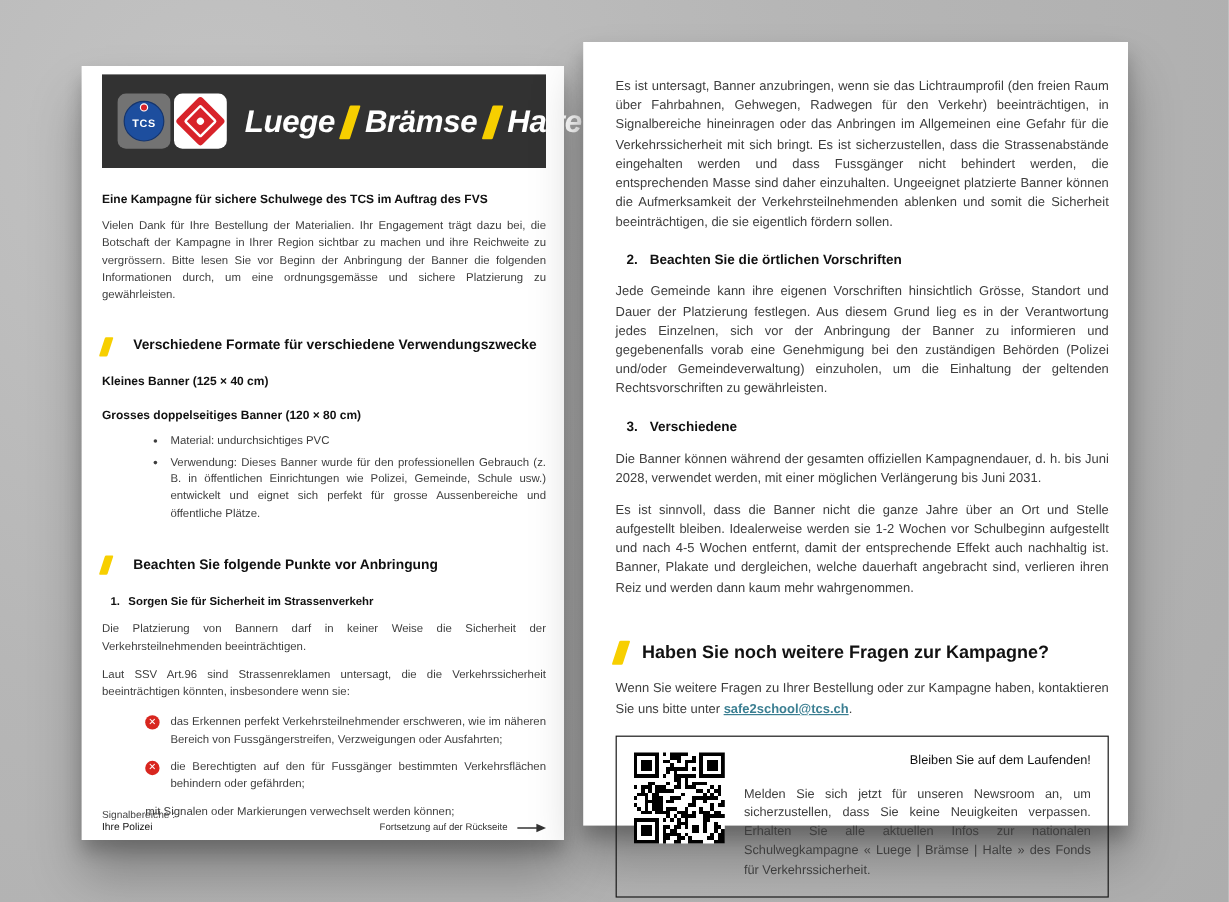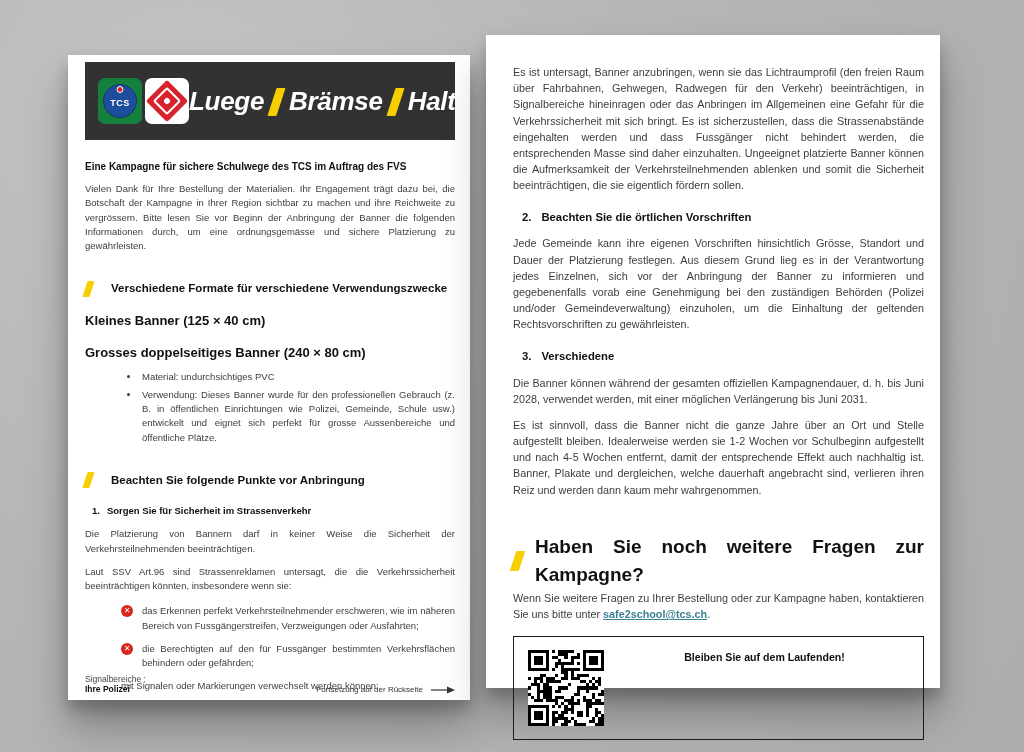--- a/index.html
+++ b/index.html
@@ -9,79 +9,79 @@
   .page{position:absolute;background:#ffffff;
         box-shadow:0 10px 14px rgba(0,0,0,.22), 0 28px 40px rgba(0,0,0,.28);}
   .page-left{left:68px;top:55px;width:402px;height:645px;}
   .page-right{left:486px;top:35px;width:454px;height:653px;}
 
   
   .pl-content{padding:0 15px 0 17px;position:relative;height:100%;box-sizing:border-box;}
   .header-banner{margin-top:7px;height:78px;background:#323232;display:flex;align-items:center;padding:0 13px;box-sizing:border-box;}
   .logo-block{display:flex;gap:3px;flex-shrink:0;}
   .logo{width:44px;height:46px;border-radius:7px;display:flex;align-items:center;justify-content:center;}
-  .logo.tcs{background:#15803d;}
+  .logo.tcs{background:#737373;}
   .logo.fvs{background:#ffffff;}
   .tcs-emblem{width:32px;height:32px;border-radius:50%;background:#1d4e9e;position:relative;
               display:flex;align-items:center;justify-content:center;border:1.5px solid #15356e;}
   .tcs-emblem .dot{position:absolute;top:1px;left:50%;transform:translateX(-50%);width:7px;height:7px;border-radius:50%;background:#d8232a;border:1px solid #fff;box-sizing:border-box;}
   .tcs-emblem .tcs-text{color:#fff;font-size:9px;font-weight:bold;letter-spacing:.5px;margin-top:4px;}
   .fvs-emblem{width:30px;height:30px;background:#d8232a;transform:rotate(45deg);border-radius:3px;
               display:flex;align-items:center;justify-content:center;}
   .fvs-emblem .inner{width:16px;height:16px;border:2.5px solid #ffffff;border-radius:2px;position:relative;}
   .fvs-emblem .inner::after{content:"";position:absolute;left:50%;top:50%;transform:translate(-50%,-50%);
               width:6px;height:6px;background:#ffffff;border-radius:50%;}
   .banner-title{flex:1;text-align:center;color:#ffffff;font-style:italic;font-weight:bold;
-                font-size:26px;letter-spacing:-0.3px;white-space:nowrap;}
+                font-size:26px;letter-spacing:-0.3px;white-space:nowrap;padding-left:15px;}
   .banner-title .slash{display:inline-block;width:9px;height:28px;background:#F7CF00;
                 transform:skewX(-18deg);margin:0 8px;vertical-align:-6px;border-radius:1px;}
 
   .pl-body{font-size:9.5px;line-height:1.5;color:#3d3d3d;text-align:justify;}
   .intro-heading{margin-top:19px;font-size:10px;font-weight:bold;color:#111;}
   .intro-text{margin-top:8px;}
 
   .section-heading{display:flex;align-items:center;gap:19px;margin-top:27px;}
   .slash-sm{width:7px;height:16px;background:#F7CF00;transform:skewX(-18deg);border-radius:1px;flex-shrink:0;}
   .section-heading .txt{font-size:11.5px;font-weight:bold;color:#111;}
 
-  .sub-heading{margin-top:13px;font-size:13px;font-weight:bold;color:#111;text-align:left;}
+  .sub-heading{margin-top:13px;font-size:10px;font-weight:bold;color:#111;text-align:left;}
   ul.fmt{margin:7px 0 0 0;padding-left:55px;}
   ul.fmt li{margin-bottom:4px;padding-left:2px;}
 
   .numbered-heading{margin-top:15px;padding-left:7px;display:flex;gap:7px;font-size:9.5px;font-weight:bold;color:#111;}
   .para{margin-top:9px;}
 
   .x-list{margin-top:11px;}
   .x-item{display:flex;gap:9px;margin:0 0 9px 36px;align-items:flex-start;}
   .x-icon{flex-shrink:0;width:12px;height:12px;border-radius:50%;background:#D8261F;color:#fff;
           font-size:8px;font-weight:bold;display:flex;align-items:center;justify-content:center;
           font-family:"DejaVu Sans",sans-serif;margin-top:1px;}
   .x-text{flex:1;text-align:justify;}
 
   .pl-footer{position:absolute;left:17px;right:15px;bottom:13px;display:flex;justify-content:space-between;align-items:flex-end;}
   .partner-label{font-size:8.5px;color:#444;}
-  .partner-name{font-size:8.5px;font-weight:bold;color:#111;}
+  .partner-name{font-size:8.5px;font-weight:normal;color:#111;}
   .continuation{display:flex;align-items:center;gap:8px;font-size:8px;color:#333;}
 
   
   .pr-content{padding:0 16px 0 27px;position:relative;height:100%;box-sizing:border-box;
               font-size:10.8px;line-height:1.5;color:#3d3d3d;text-align:justify;}
   .pr-para1{padding-top:29px;}
   .pr-numbered{margin-top:15px;padding-left:9px;display:flex;gap:10px;font-size:11.3px;font-weight:bold;color:#111;}
   .pr-para{margin-top:10px;}
   .pr-question-heading{display:flex;align-items:center;gap:13px;margin-top:35px;}
   .slash-md{width:9px;height:20px;background:#F7CF00;transform:skewX(-18deg);border-radius:1px;flex-shrink:0;}
-  .pr-question-heading .txt{font-size:19px;font-weight:bold;color:#111;}
-  .contact-para{}
+  .pr-question-heading .txt{font-size:15px;font-weight:bold;color:#111;}
+  .contact-para{margin-top:11px;}
   a.mail-link{color:#3C7F92;font-weight:bold;text-decoration:underline;}
 
   .newsroom-box{margin-top:14px;border:1.5px solid #1a1a1a;padding:13px 14px;display:flex;gap:16px;align-items:flex-start;}
   .qr{width:76px;height:76px;flex-shrink:0;}
   .newsroom-text{flex:1;font-size:10.6px;line-height:1.5;}
-  .newsroom-heading{font-weight:bold;color:#111;margin-bottom:12px;text-align:center;}
+  .newsroom-heading{font-weight:normal;color:#111;margin-bottom:12px;text-align:right;}
 </style>
 </head>
 <body>
 
 <div class="stage">
 
   <div class="page page-left">
     <div class="pl-content">
 
       <div class="header-banner">
@@ -107,21 +107,21 @@
         <div class="intro-heading">Eine Kampagne für sichere Schulwege des TCS im Auftrag des FVS</div>
         <div class="intro-text">Vielen Dank für Ihre Bestellung der Materialien. Ihr Engagement trägt dazu bei, die Botschaft der Kampagne in Ihrer Region sichtbar zu machen und ihre Reichweite zu vergrössern. Bitte lesen Sie vor Beginn der Anbringung der Banner die folgenden Informationen durch, um eine ordnungsgemässe und sichere Platzierung zu gewährleisten.</div>
 
         <div class="section-heading">
           <span class="slash-sm"></span>
           <span class="txt">Verschiedene Formate für verschiedene Verwendungszwecke</span>
         </div>
 
         <div class="sub-heading">Kleines Banner (125 × 40 cm)</div>
 
-        <div class="sub-heading">Grosses doppelseitiges Banner (240 × 80 cm)</div>
+        <div class="sub-heading">Grosses doppelseitiges Banner (120 × 80 cm)</div>
         <ul class="fmt">
           <li>Material: undurchsichtiges PVC</li>
           <li>Verwendung: Dieses Banner wurde für den professionellen Gebrauch (z. B. in öffentlichen Einrichtungen wie Polizei, Gemeinde, Schule usw.) entwickelt und eignet sich perfekt für grosse Aussenbereiche und öffentliche Plätze.</li>
         </ul>
 
         <div class="section-heading">
           <span class="slash-sm"></span>
           <span class="txt">Beachten Sie folgende Punkte vor Anbringung</span>
         </div>
 
@@ -416,19 +416,20 @@
               <rect x="2" y="2" width="3" height="3" fill="#000"></rect>
               <rect x="18" y="0" width="7" height="7" fill="#000"></rect>
               <rect x="19" y="1" width="5" height="5" fill="#fff"></rect>
               <rect x="20" y="2" width="3" height="3" fill="#000"></rect>
               <rect x="0" y="18" width="7" height="7" fill="#000"></rect>
               <rect x="1" y="19" width="5" height="5" fill="#fff"></rect>
               <rect x="2" y="20" width="3" height="3" fill="#000"></rect>
             </svg></div>
         <div class="newsroom-text">
           <div class="newsroom-heading">Bleiben Sie auf dem Laufenden!</div>
+          <div>Melden Sie sich jetzt für unseren Newsroom an, um sicherzustellen, dass Sie keine Neuigkeiten verpassen. Erhalten Sie alle aktuellen Infos zur nationalen Schulwegkampagne « Luege | Brämse | Halte » des Fonds für Verkehrssicherheit.</div>
         </div>
       </div>
 
     </div>
   </div>
 
 </div>
 
 </body></html>

